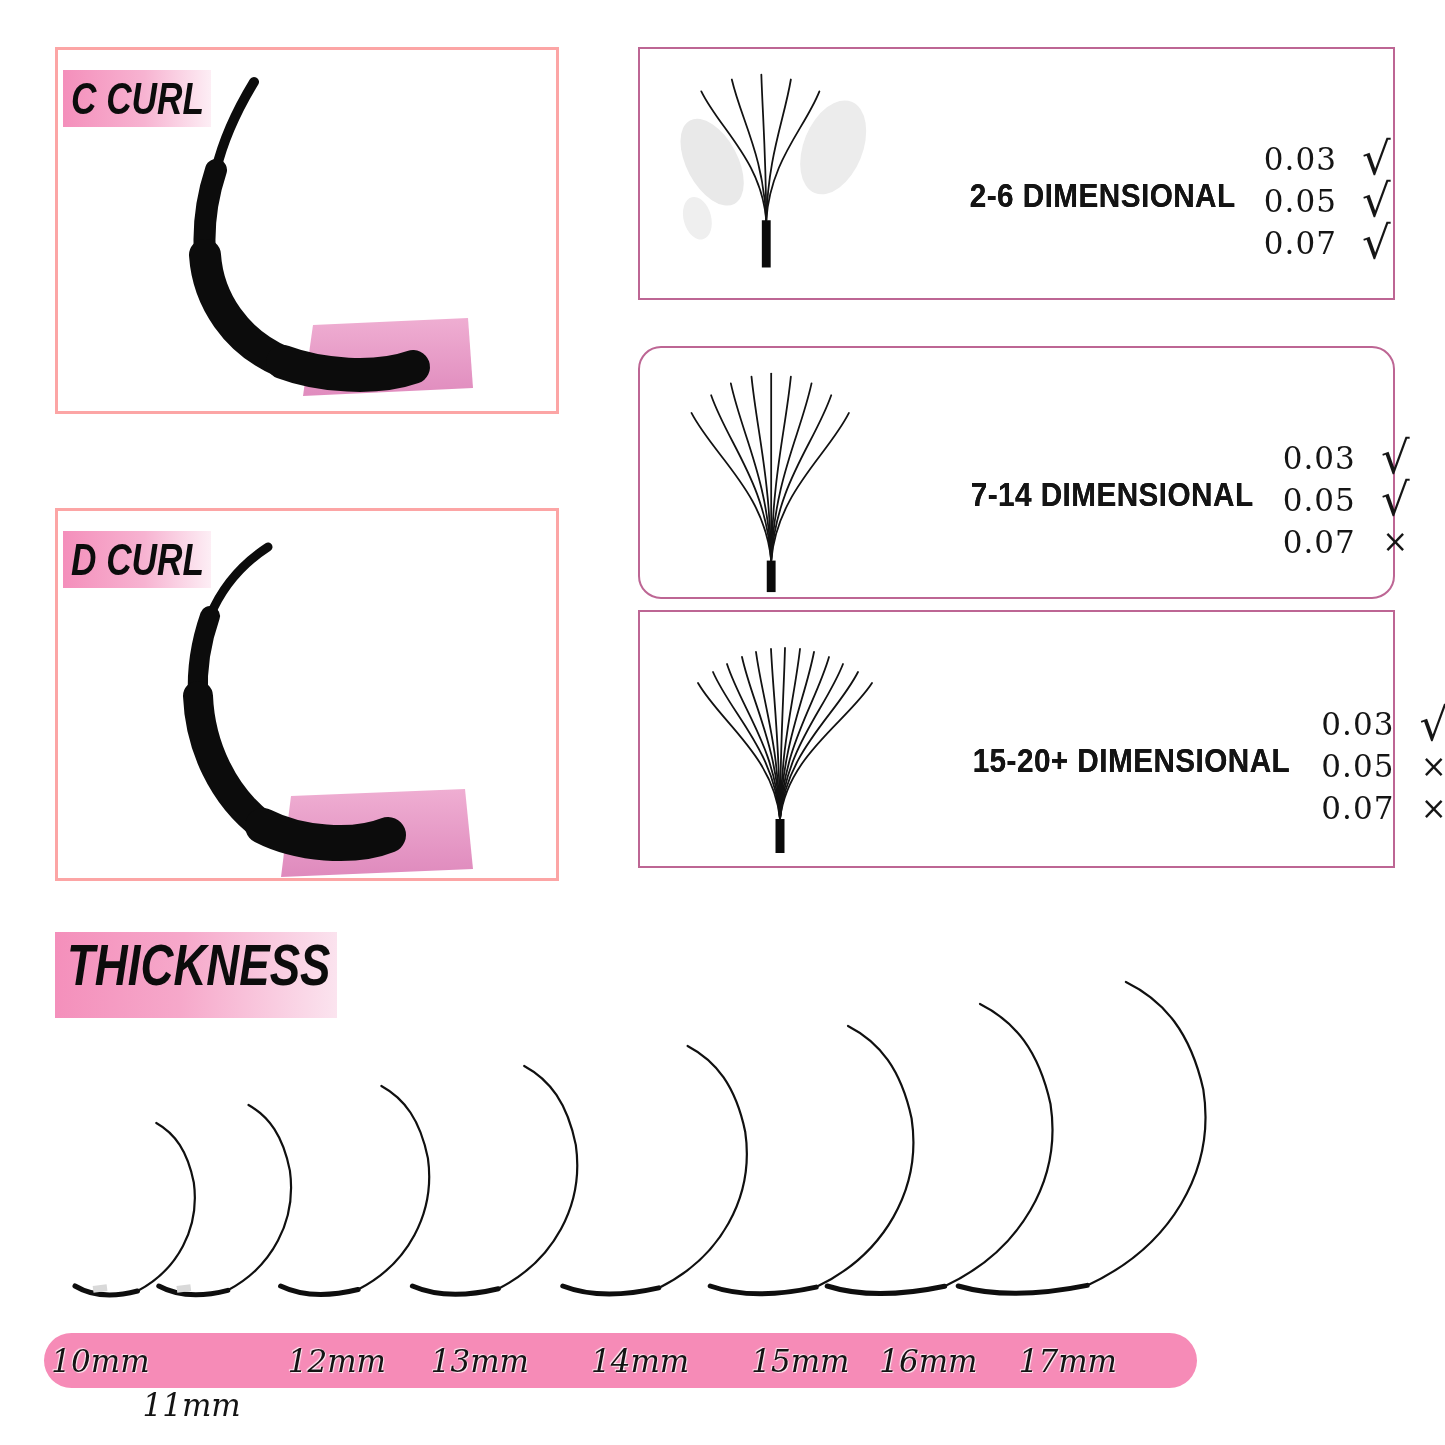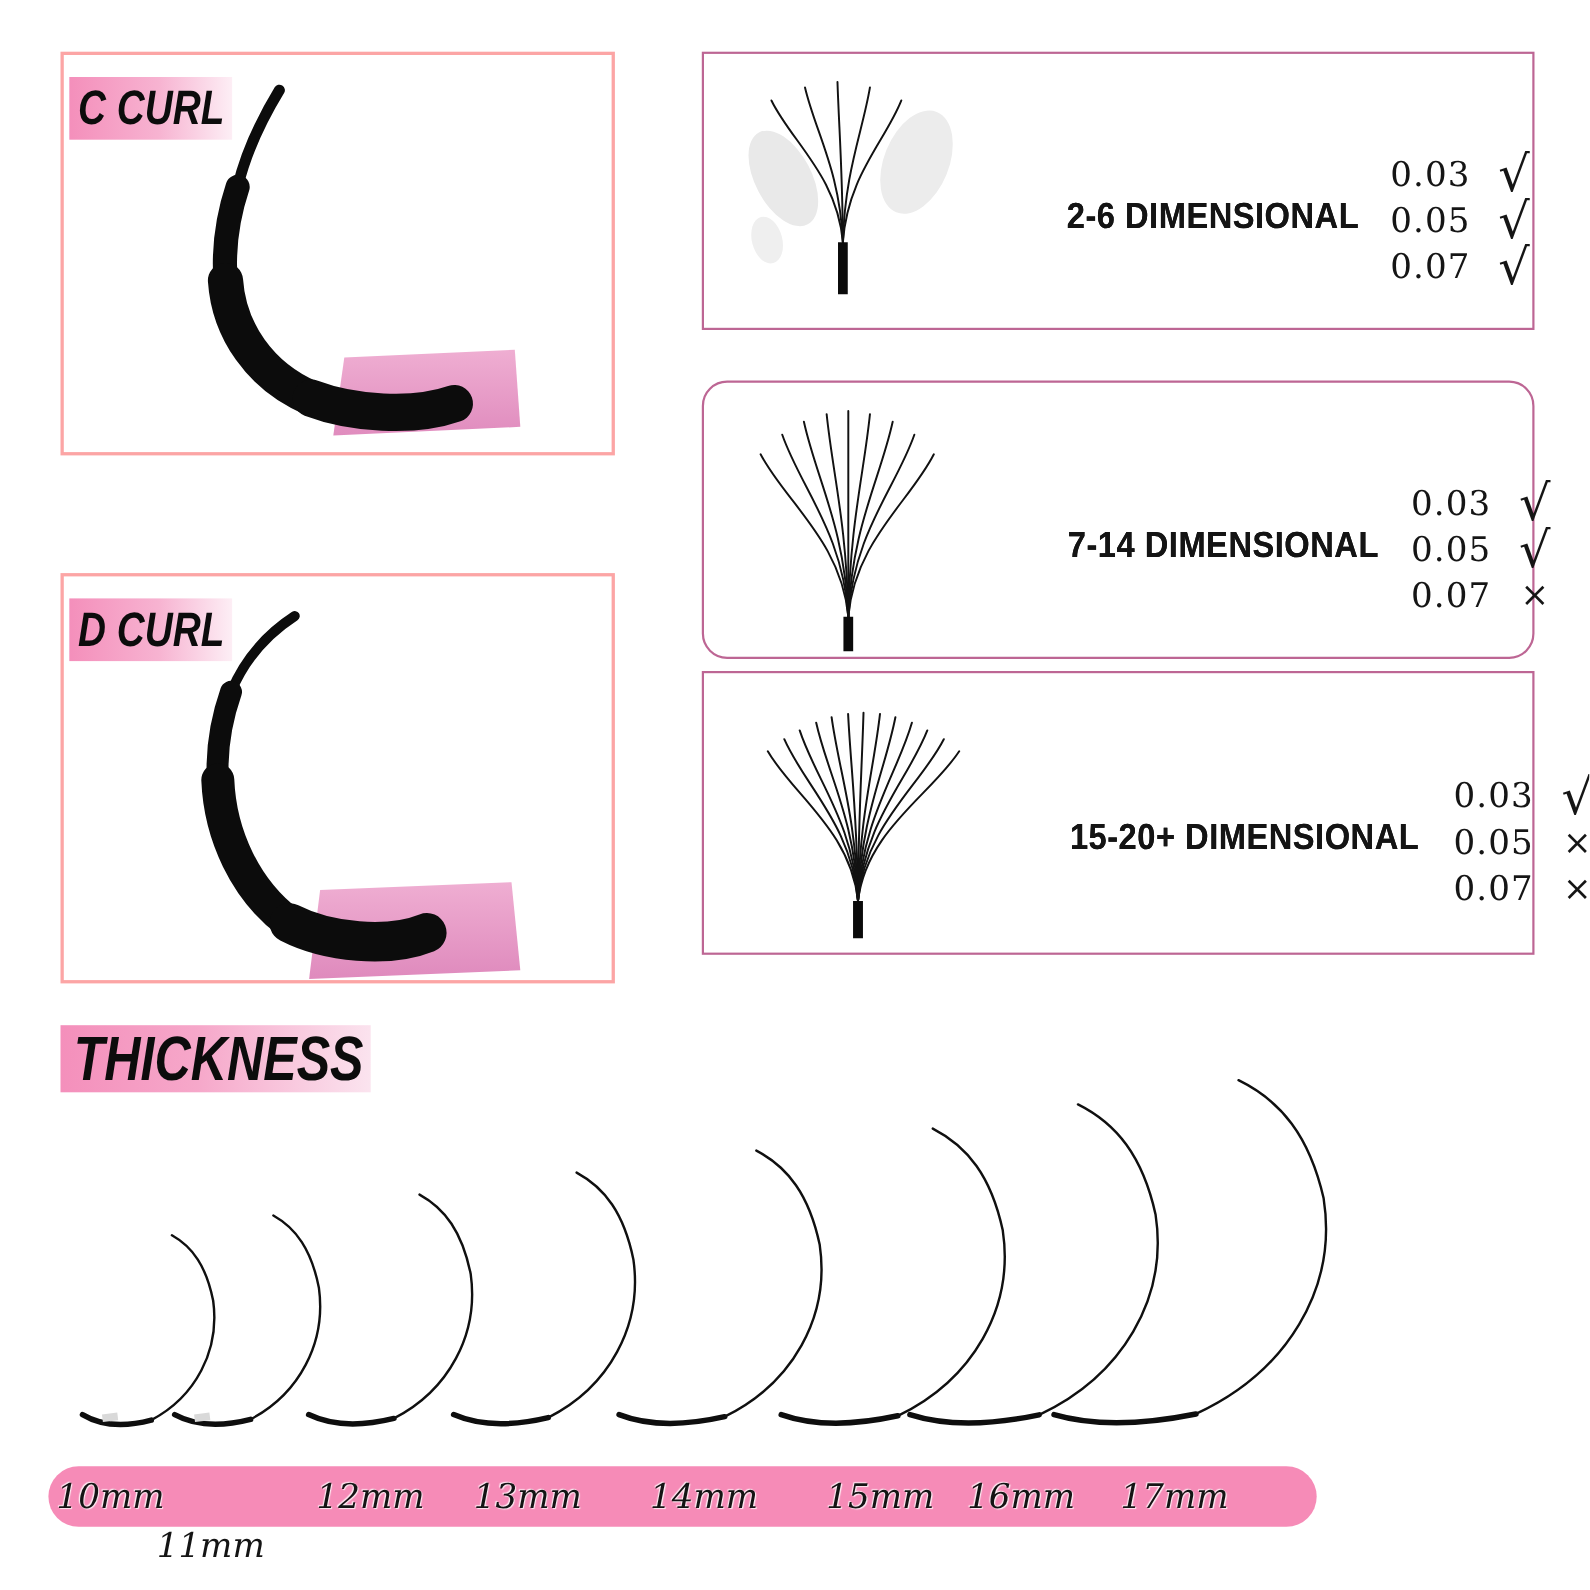--- a/index.html
+++ b/index.html
@@ -2,21 +2,21 @@
 <html><head>
 <meta charset="utf-8">
 <style>
   html,body{margin:0;padding:0;background:#fff;}
   .page{position:relative;width:1445px;height:1445px;background:#ffffff;overflow:hidden;
         font-family:"Liberation Sans",sans-serif;}
 
   
   .photo-box{position:absolute;background:#fff;border:3px solid #fca5a5;}
   .photo-box.c{left:55px;top:47px;width:498px;height:361px;}
-  .photo-box.d{left:55px;top:521px;width:498px;height:367px;}
+  .photo-box.d{left:55px;top:508px;width:498px;height:367px;}
   .curl-band{position:absolute;left:5px;top:20px;width:148px;height:57px;
         background:linear-gradient(90deg,#f48fbb 0%,#f7b3d1 55%,#fdeef5 100%);
         display:flex;align-items:center;}
   .curl-band span{display:inline-block;font-style:italic;font-weight:bold;font-size:44px;
         letter-spacing:0px;transform:scaleX(.8);transform-origin:0 50%;margin-left:8px;color:#0c0c0c;white-space:nowrap;}
   .curl-svg{position:absolute;left:0;top:0;width:100%;height:100%;}
 
   
   .dim-box{position:absolute;left:638px;width:753px;background:#fff;border:2px solid #bd6694;}
   .dim-box.b0{top:47px;height:249px;}
@@ -30,23 +30,23 @@
         text-shadow:0 0 .6px #141414;}
   .spec-rows{margin-top:10px;display:flex;flex-direction:column;}
   .spec-row{display:flex;align-items:center;justify-content:center;height:42px;}
   .spec-row .val{font-family:"DejaVu Serif",serif;font-size:31px;color:#151515;width:100px;
         text-align:center;letter-spacing:1px;}
   .spec-row .mark{font-family:"DejaVu Serif",serif;font-size:45px;color:#151515;width:52px;
         text-align:center;line-height:1;}
   .spec-row .mark.cross{font-size:31px;}
 
   
-  .thick-band{position:absolute;left:55px;top:932px;width:282px;height:61px;
+  .thick-band{position:absolute;left:55px;top:932px;width:282px;height:86px;
         background:linear-gradient(93deg,#f48fbb 0%,#f6a8ca 45%,#fbe4ef 100%);
-        display:flex;align-items:center;}
+        display:flex;align-items:flex-start;}
   .thick-band span{display:inline-block;font-style:italic;font-weight:bold;font-size:57px;
         transform:scaleX(.8);transform-origin:0 50%;margin-left:12px;color:#0c0c0c;white-space:nowrap;}
   #lash-arcs{position:absolute;left:0;top:975px;width:1250px;height:340px;}
 
   .length-bar{position:absolute;left:44px;top:1333px;width:1153px;height:55px;
         background:#f68bb7;border-radius:28px;}
   .len{position:absolute;top:50%;transform:translate(-50%,-50%);
         font-family:"DejaVu Serif",serif;font-style:italic;font-size:31px;color:#141414;
         text-shadow:1px 1px 1px rgba(255,255,255,.85),-1px -1px 1px rgba(255,255,255,.85);white-space:nowrap;}
   .len:nth-child(1){left:4.9%;}

